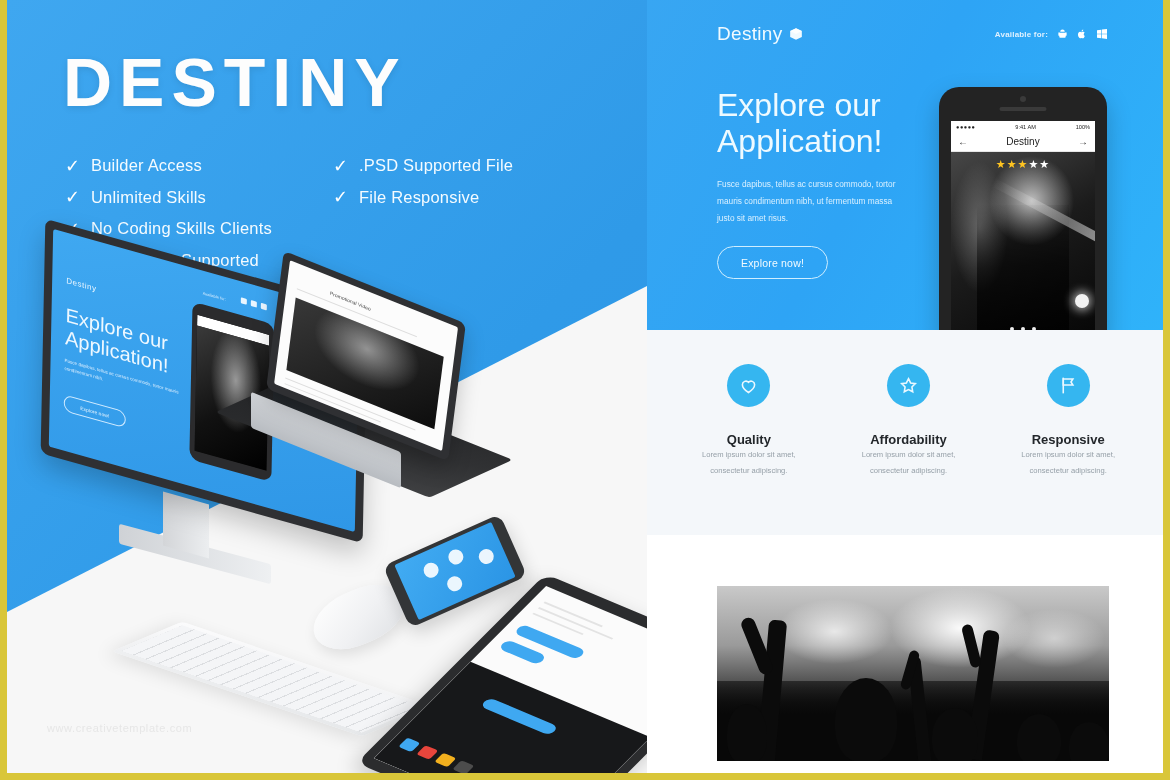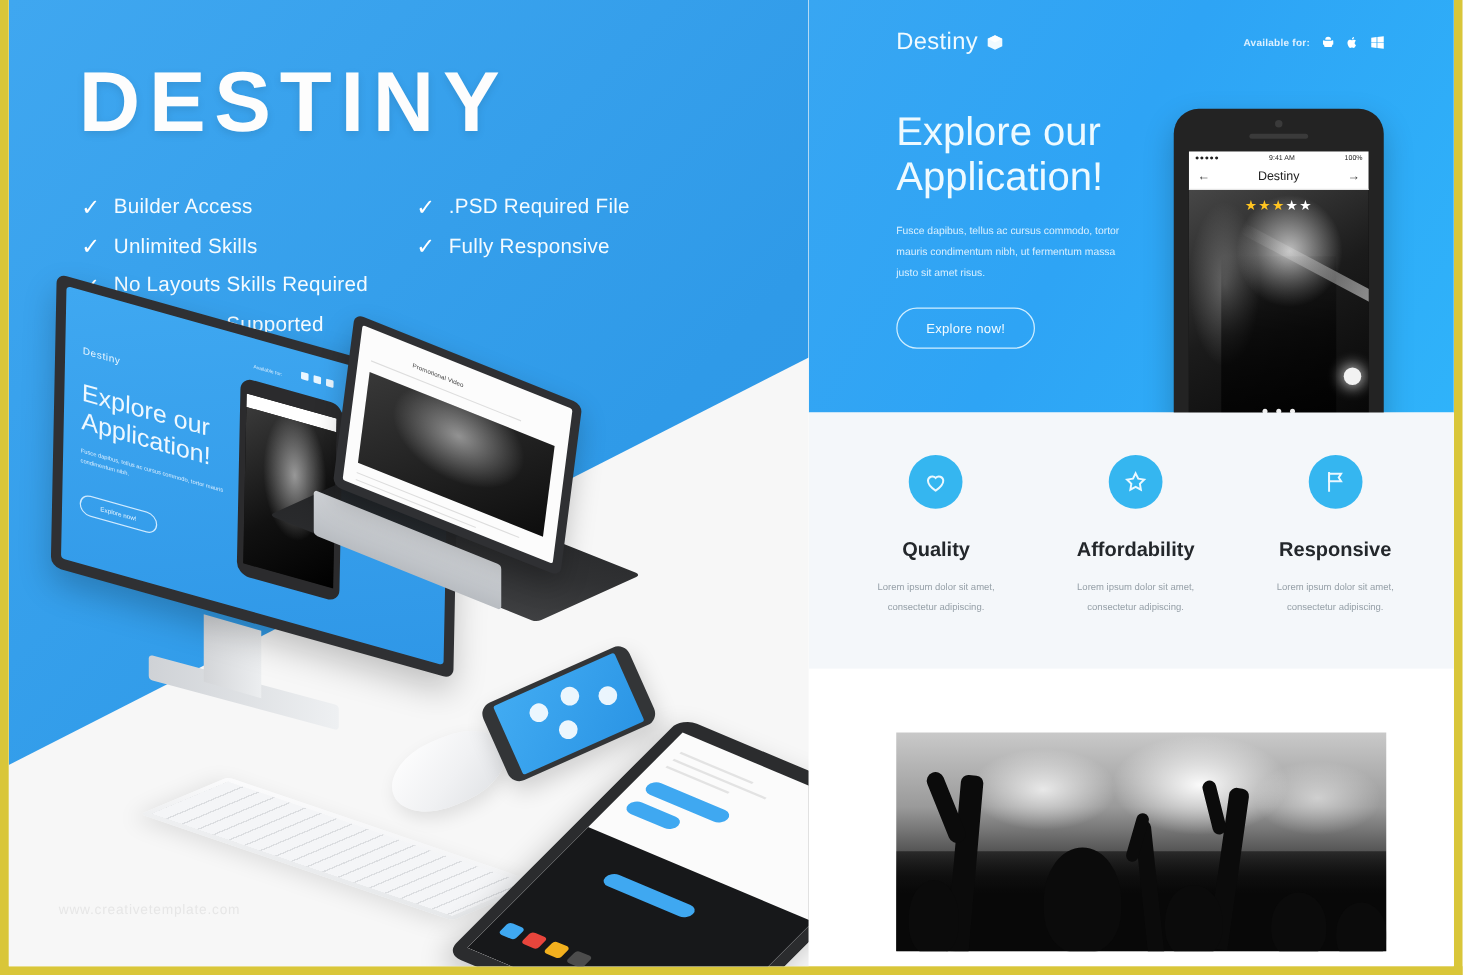--- a/index.html
+++ b/index.html
@@ -271,21 +271,21 @@
     position:absolute; left:0; top:330px; width:523px; height:205px;
     background:#f4f7fa;
   }
   .feat-grid { display:flex; padding:34px 22px 0 22px; }
   .feat { flex:1; text-align:center; }
   .feat .circle {
     width:43px; height:43px; border-radius:50%; background:#35b6f0;
     margin:0 auto 25px auto; display:flex; align-items:center; justify-content:center;
     color:#eaf8ff;
   }
-  .feat .ftitle { font-size:16px; font-weight:bold; color:#23272b; margin-bottom:12px; }
+  .feat .ftitle { font-size:13px; font-weight:bold; color:#23272b; margin-bottom:0; }
   .feat .fdesc { font-size:7.6px; color:#96a0a8; line-height:2.1; padding:0 14px; }
 
   .rp-bottom {
     position:absolute; left:0; top:535px; width:523px; height:238px;
     background:#ffffff;
   }
   .crowd {
     position:absolute; left:70px; top:51px; width:392px; height:175px;
     background:
       radial-gradient(ellipse 30% 38% at 62% 24%, rgba(255,255,255,.95) 0%, rgba(255,255,255,0) 60%),
@@ -316,35 +316,35 @@
         <div class="frow">
           <span class="tick">✓</span>
           <span class="ftxt">Builder Access</span>
         </div>
         <div class="frow">
           <span class="tick">✓</span>
           <span class="ftxt">Unlimited Skills</span>
         </div>
         <div class="frow">
           <span class="tick">✓</span>
-          <span class="ftxt">No Layouts Skills Required</span>
+          <span class="ftxt">No Coding Skills Clients</span>
         </div>
         <div class="frow">
           <span class="tick">✓</span>
           <span class="ftxt">50+ Clients Supported</span>
         </div>
       </div>
       <div class="fcol c2">
         <div class="frow">
           <span class="tick">✓</span>
-          <span class="ftxt">.PSD Required File</span>
+          <span class="ftxt">.PSD Supported File</span>
         </div>
         <div class="frow">
           <span class="tick">✓</span>
-          <span class="ftxt">Fully Responsive</span>
+          <span class="ftxt">File Responsive</span>
         </div>
       </div>
     </div>
 
     <div class="devices">
 
       <div class="keyboard">
         <div class="keys"></div>
       </div>
 

